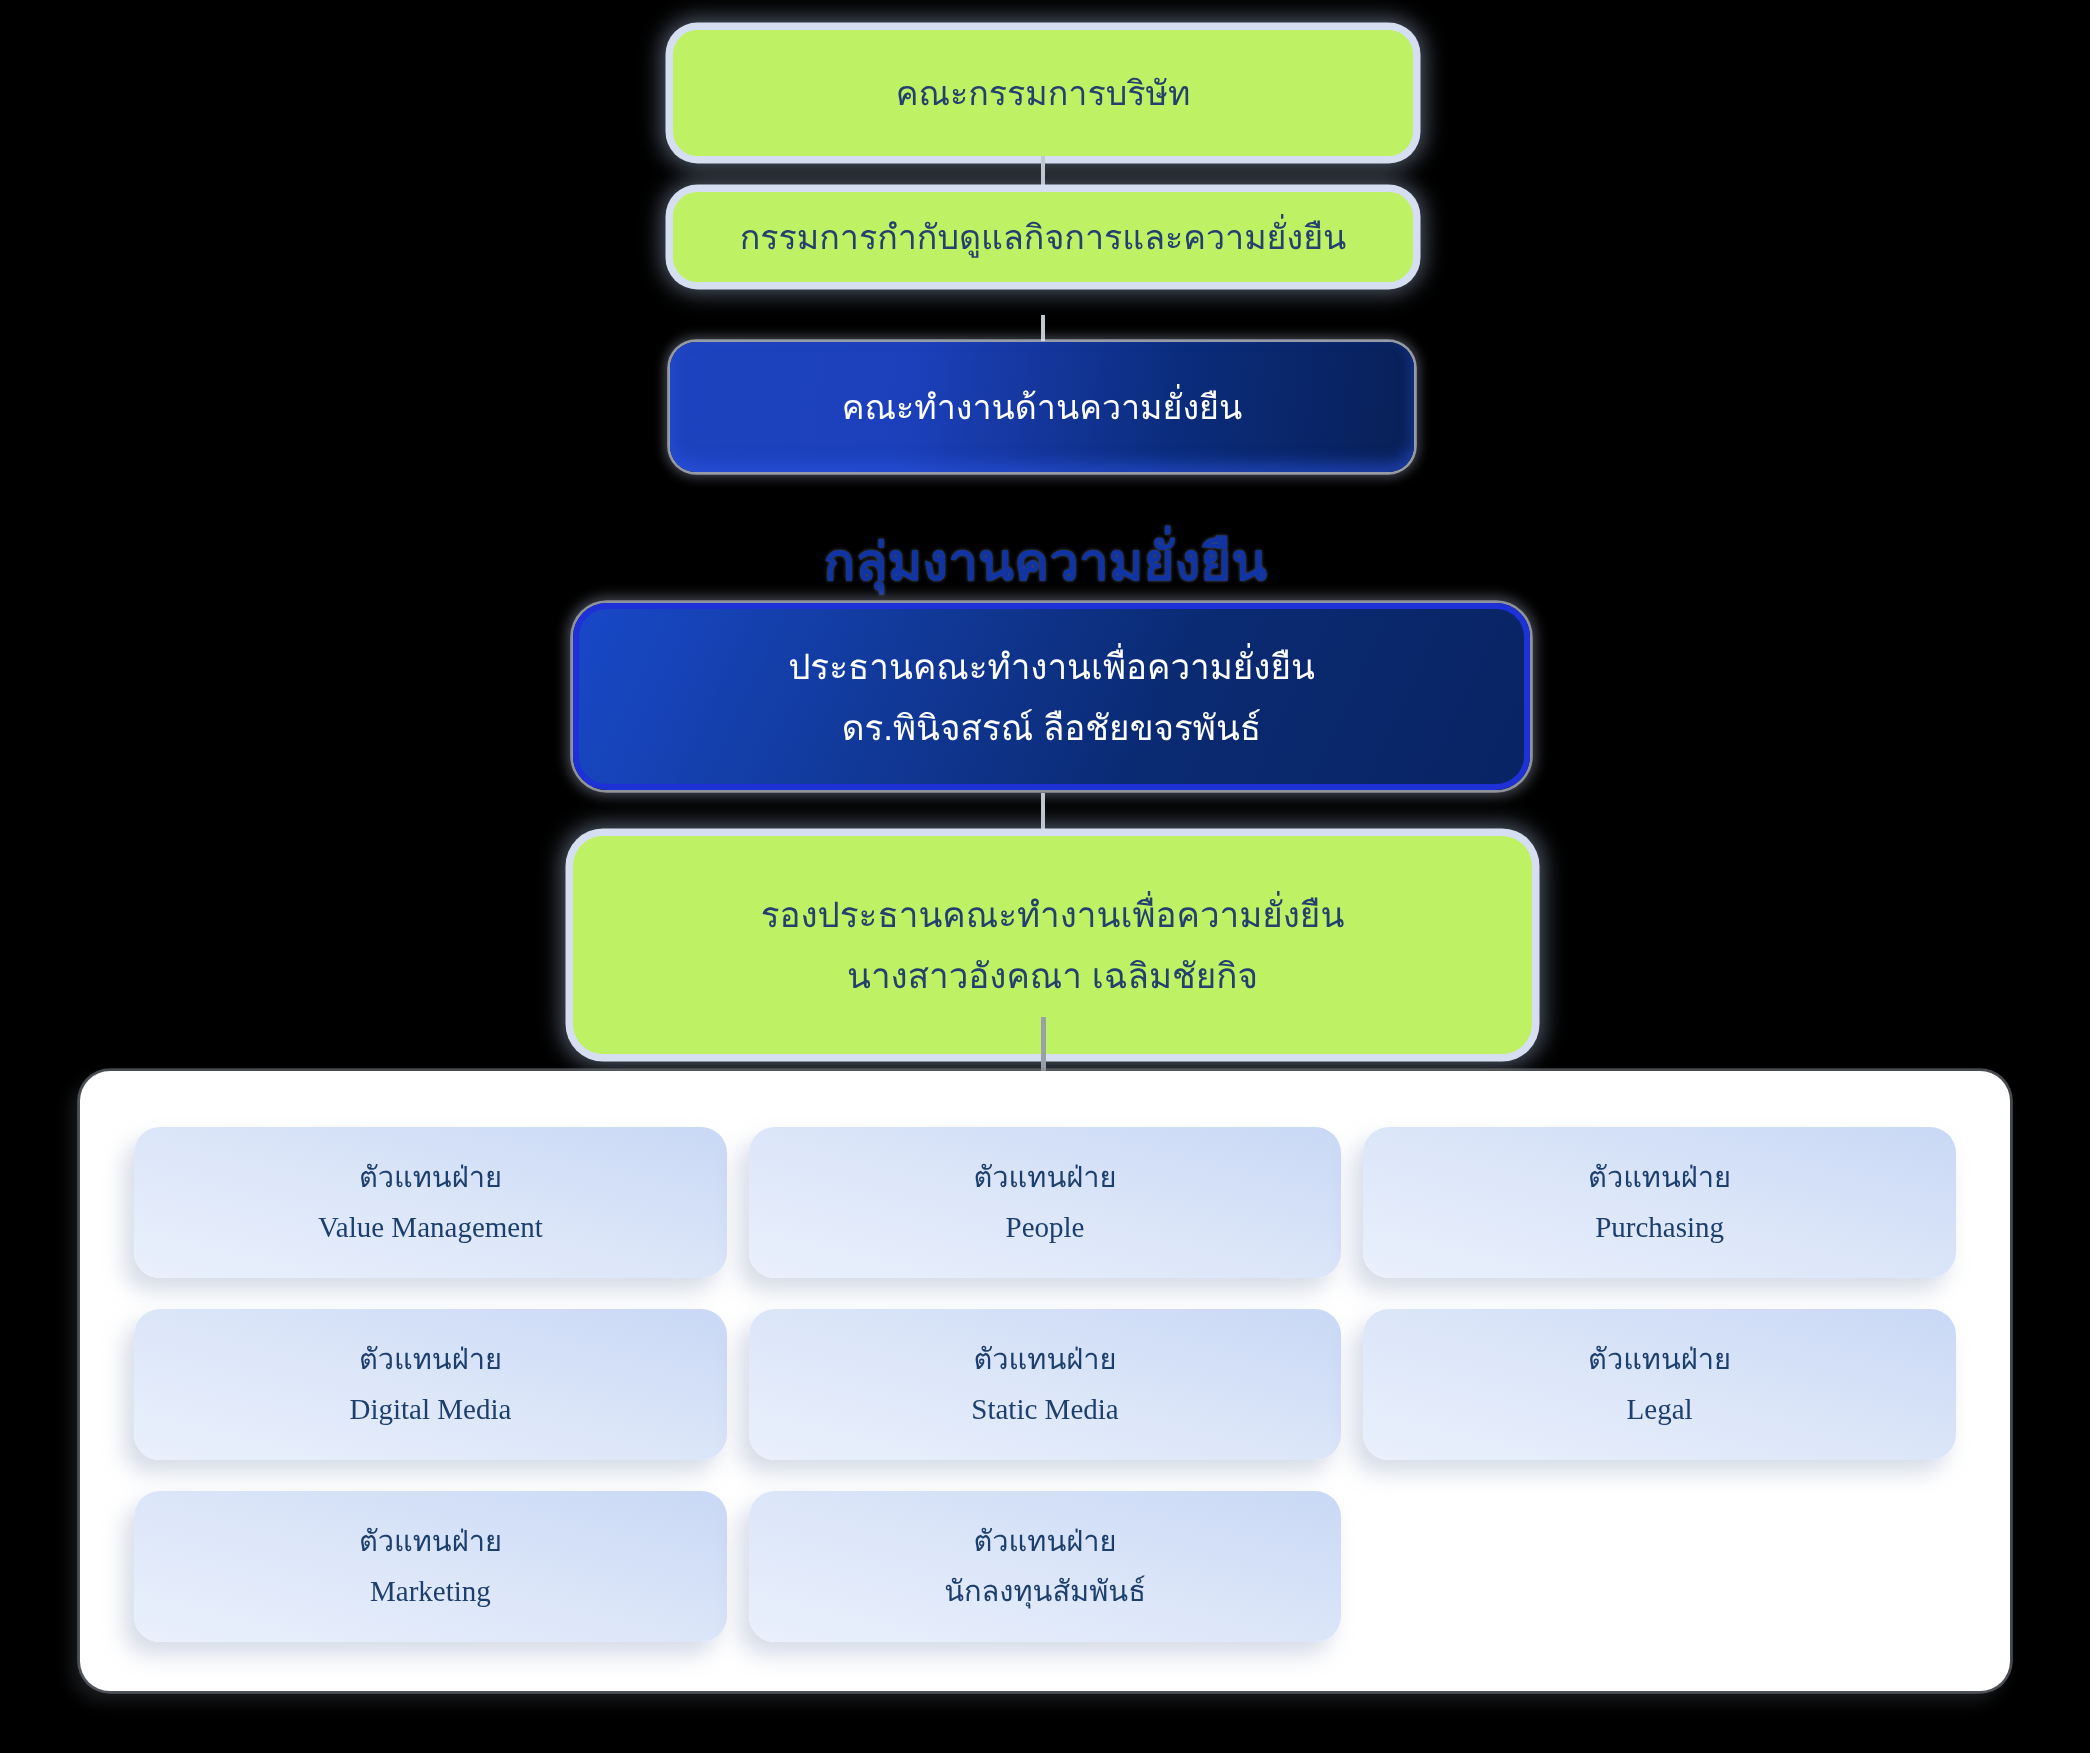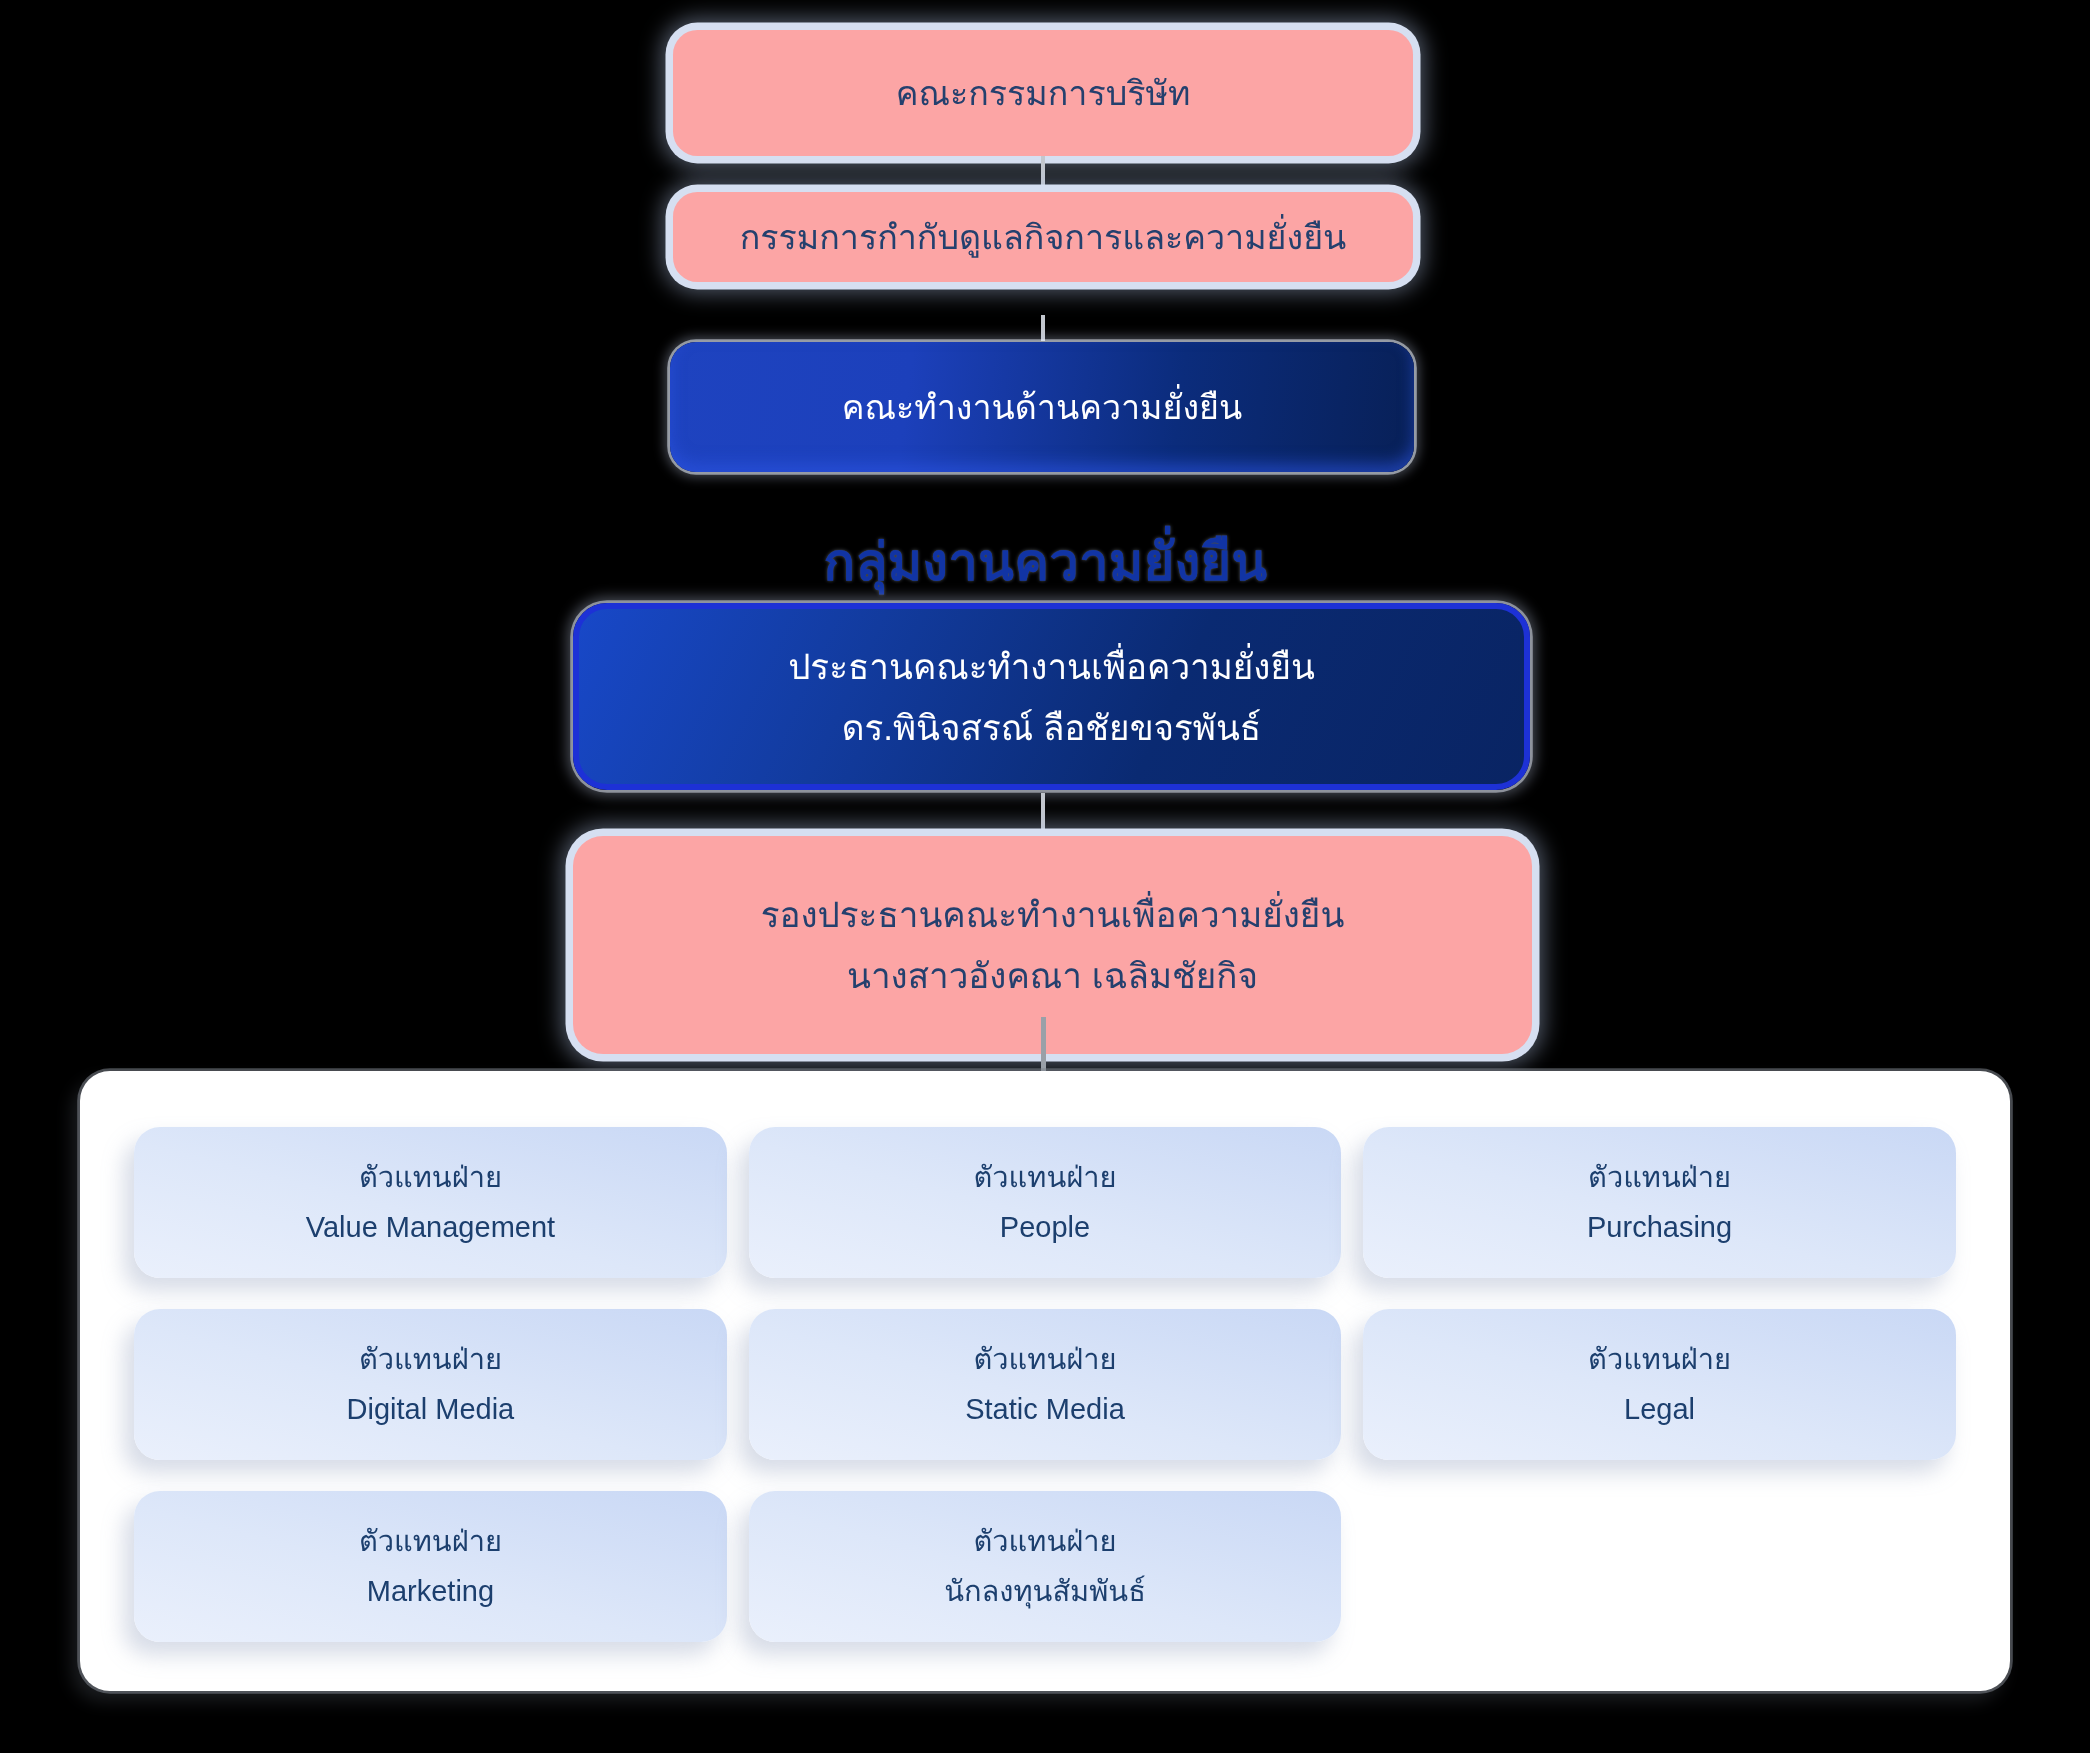--- a/index.html
+++ b/index.html
@@ -5,21 +5,21 @@
   html,body{margin:0;padding:0;background:#000;}
   body{
     width:2090px;height:1753px;position:relative;overflow:hidden;
     font-family:"Liberation Sans","DejaVu Sans",sans-serif;
     -webkit-font-smoothing:antialiased;
   }
   .abs{position:absolute;}
 
   
   .white-box{
-    background:#fca5a5;
+    background:#bef264;
     border-radius:24.5px;
     box-shadow:0 0 0 7.5px #d6dff1, 0 0 21px 11.3px rgba(173,191,224,.45);
     display:flex;flex-direction:column;align-items:center;justify-content:center;
     text-align:center;
     color:#24406e;
     font-size:34px;
   }
 
   
   .dark-box{
@@ -101,21 +101,21 @@
 
 <div class="abs connector" style="left:1041px;top:793px;height:43px;"></div>
 
 <div class="abs white-box two-line box-37" style="left:573px;top:836px;width:959px;height:218px;border-radius:30px;">
   <span class="l1">รองประธานคณะทำงานเพื่อความยั่งยืน</span>
   <span class="l2">นางสาวอังคณา เฉลิมชัยกิจ</span>
 </div>
 
 <div class="abs connector dark" style="left:1041px;top:1017px;height:55px;"></div>
 
-<div class="abs panel" style="left:80px;top:1071px;width:1930px;height:620px;">
+<div class="abs panel" style="left:80px;top:1071px;width:1930px;height:620px;font-family:Liberation Serif, serif;">
 
   <div class="rep-box">
     <span class="l1">ตัวแทนฝ่าย</span>
     <span class="l2">Value Management</span>
   </div>
   <div class="rep-box">
     <span class="l1">ตัวแทนฝ่าย</span>
     <span class="l2">People</span>
   </div>
   <div class="rep-box">

